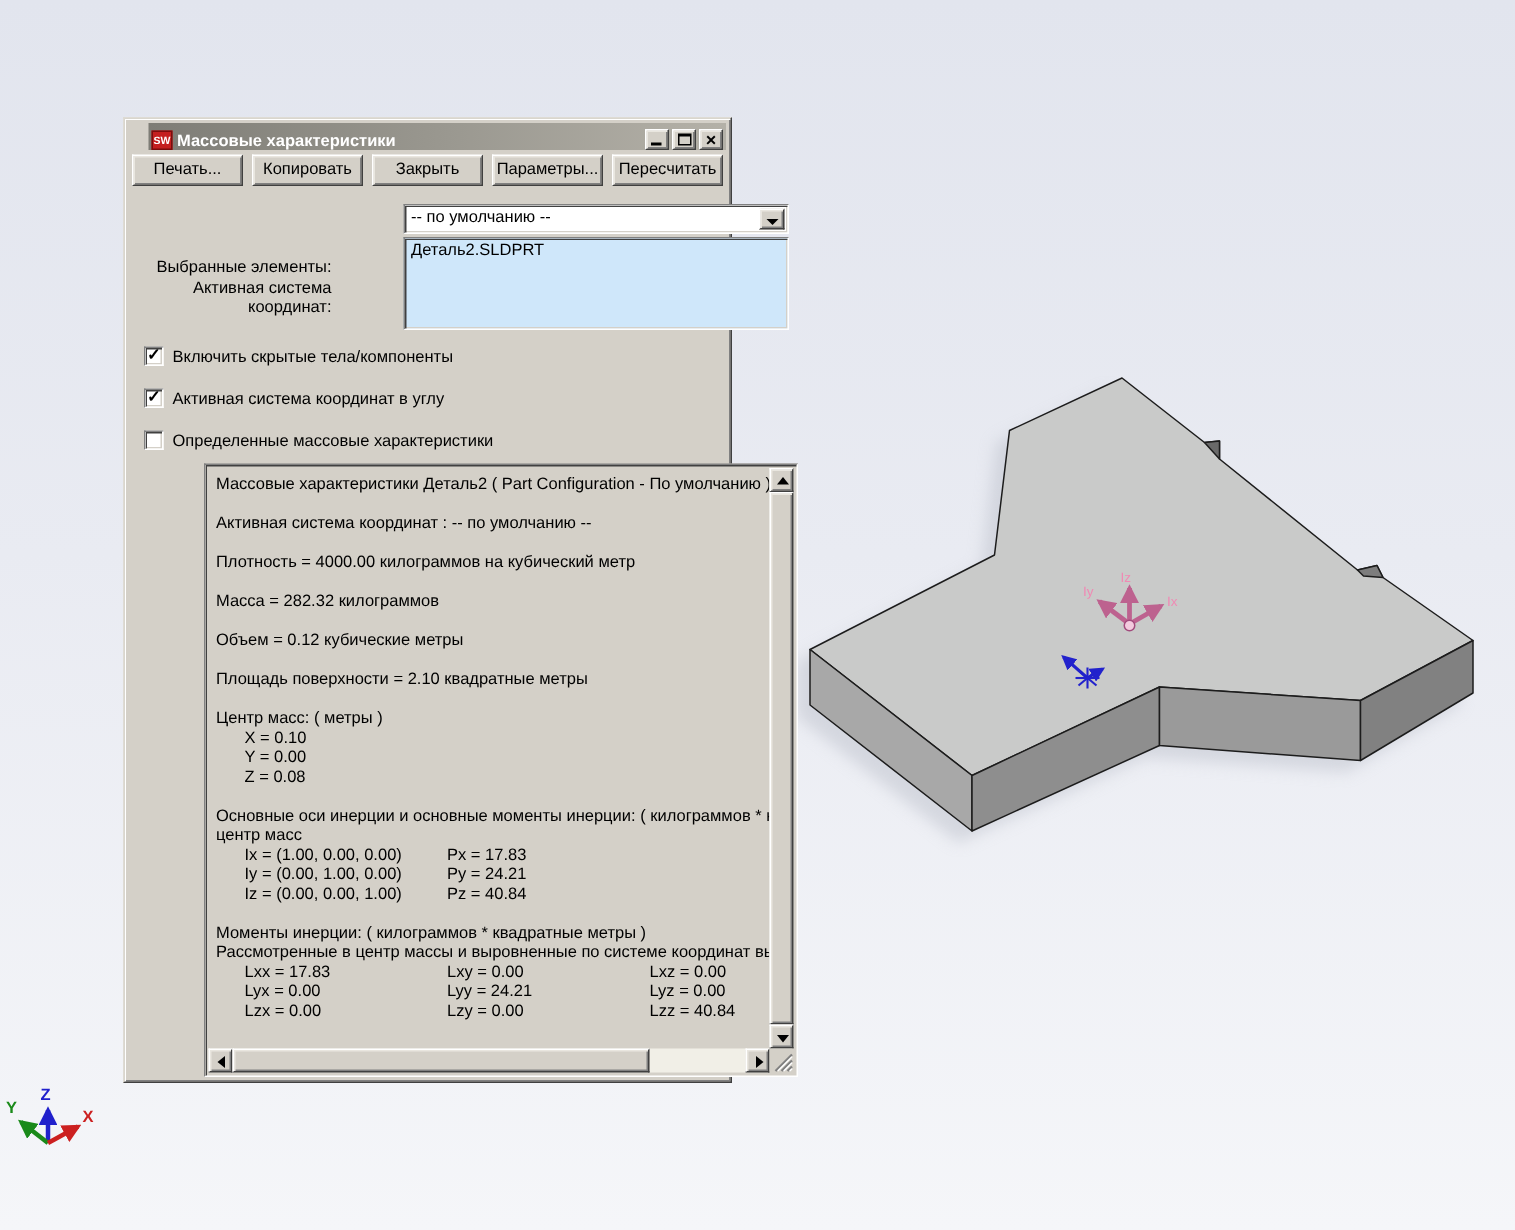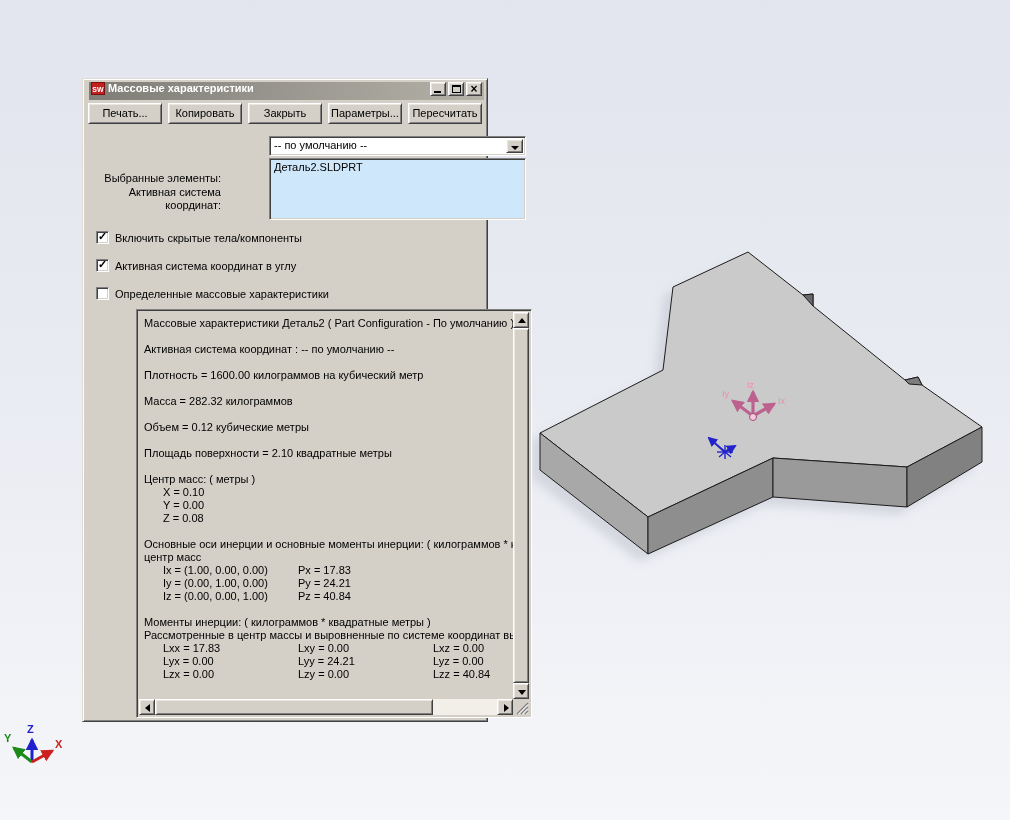--- a/index.html
+++ b/index.html
@@ -16,23 +16,23 @@
   .raised { background:var(--dialog_bg,#d4d0c8); border:1px solid; border-color:#ffffff #404040 #404040 #ffffff;
             box-shadow: inset 1px 1px 0 #e9e6df, inset -1px -1px 0 #808080; }
   .sunken { border:1px solid; border-color:#808080 #ffffff #ffffff #808080;
             box-shadow: inset 1px 1px 0 #404040, inset -1px -1px 0 #d4d0c8; margin-left: 48px; }
 
   
   .dialog { position:absolute; left:82px; top:78px; width:406px; height:644px;
     background:var(--dialog_bg,#d4d0c8);
     border:1px solid; border-color:#dedbd4 #404040 #404040 #dedbd4;
     box-shadow: inset 1px 1px 0 #ffffff, inset -1px -1px 0 #808080; }
-  .titlebar { position:absolute; left:6px; top:3px; right:3px; height:18px;
+  .titlebar { position:absolute; left:16px; top:3px; right:3px; height:18px;
     background:linear-gradient(90deg, var(--titlebar_start,#7e7d76), var(--titlebar_end,#b4b1a8));
-    display:flex; align-items:flex-start; padding:0 2px; }
+    display:flex; align-items:flex-end; padding:0 2px; }
   .sw-icon { width:14px; height:13px; background:var(--sw_icon_red,#c41f1f);
     color:#fff; font-size:7px; font-weight:bold; line-height:13px; text-align:center;
     border:1px solid #7a0d0d; margin-right:3px; flex:0 0 auto; }
   .title { color:var(--title_text,#ffffff); font-weight:bold; font-size:11px; flex:1 1 auto;
     white-space:nowrap; overflow:hidden; }
   .winbtn { width:16px; height:14px; margin-left:2px; flex:0 0 auto; position:relative; cursor:default; }
   .glyph-min { position:absolute; left:3px; bottom:2px; width:7px; height:2px; background:#000; }
   .glyph-max { position:absolute; left:3px; top:2px; width:9px; height:8px;
     border:1px solid #000; border-top-width:2px; }
   .glyph-close { position:absolute; left:0; top:-1px; width:100%; text-align:center;
@@ -209,21 +209,21 @@
         <span>Определенные массовые характеристики</span>
       </div>
     </div>
 
   <div class="results sunken">
     <div class="rcontent" id="rcontent">
         <div class="rline"><span>Массовые характеристики Деталь2 ( Part Configuration - По умолчанию )</span></div>
         <div class="rline"><span></span></div>
         <div class="rline"><span>Активная система координат : -- по умолчанию --</span></div>
         <div class="rline"><span></span></div>
-        <div class="rline"><span>Плотность = 1600.00 килограммов на кубический метр</span></div>
+        <div class="rline"><span>Плотность = 4000.00 килограммов на кубический метр</span></div>
         <div class="rline"><span></span></div>
         <div class="rline"><span>Масса = 282.32 килограммов</span></div>
         <div class="rline"><span></span></div>
         <div class="rline"><span>Объем = 0.12 кубические метры</span></div>
         <div class="rline"><span></span></div>
         <div class="rline"><span>Площадь поверхности = 2.10 квадратные метры</span></div>
         <div class="rline"><span></span></div>
         <div class="rline"><span>Центр масс: ( метры )</span></div>
         <div class="rline ind"><span>X = 0.10</span></div>
         <div class="rline ind"><span>Y = 0.00</span></div>

